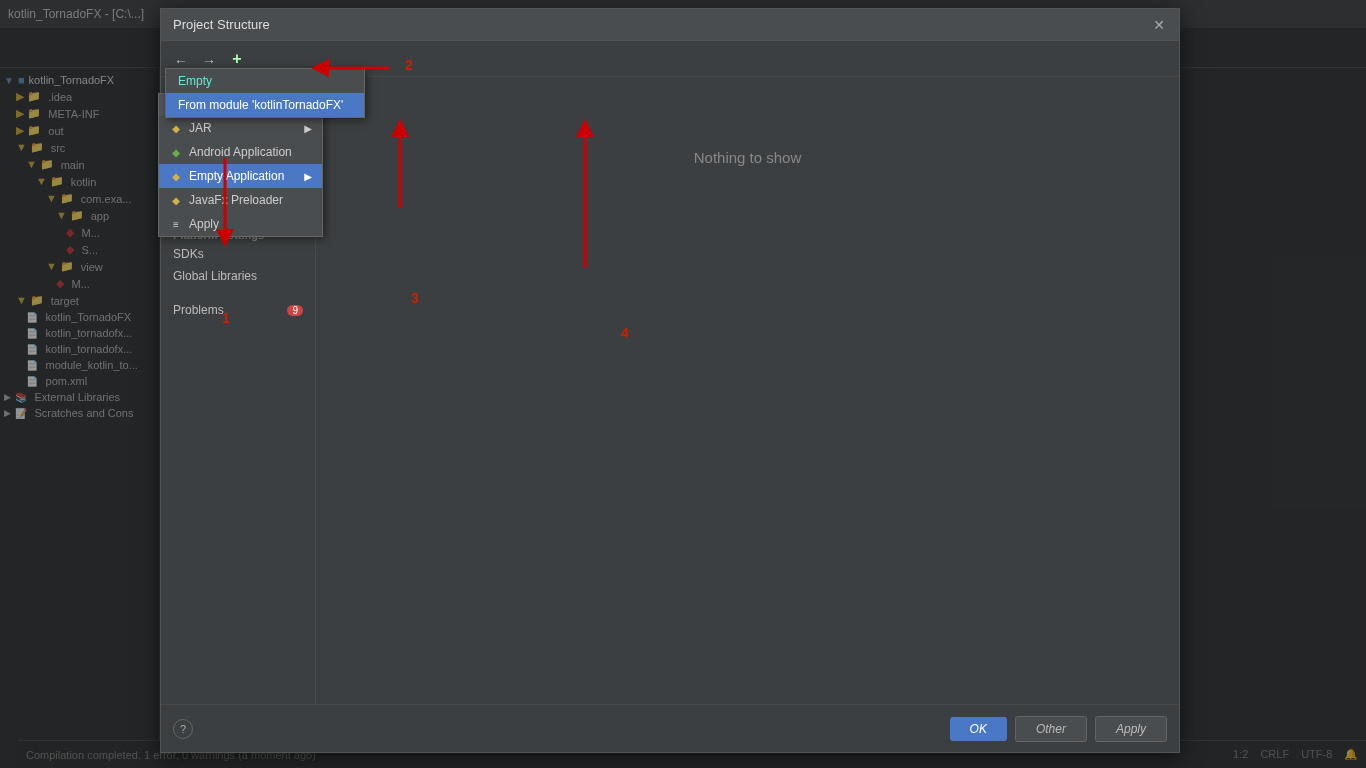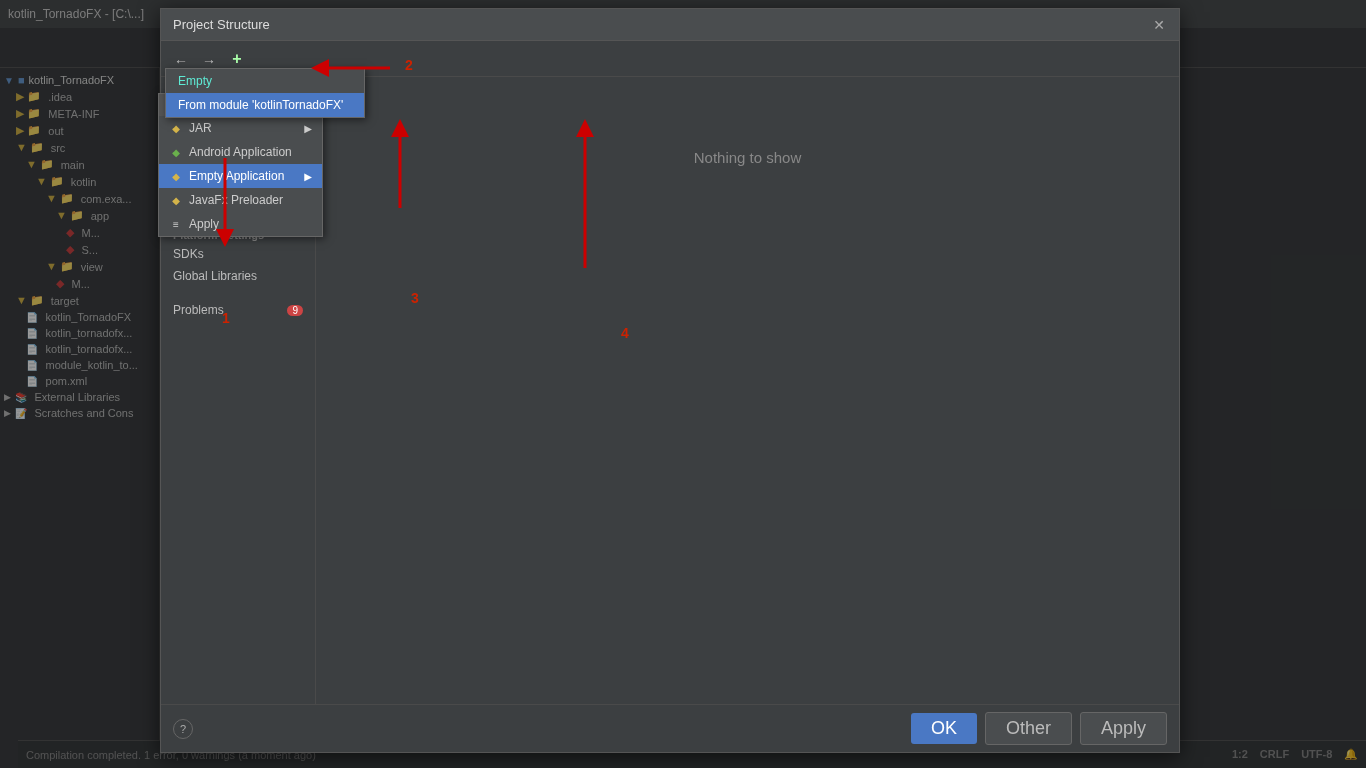--- a/index.html
+++ b/index.html
@@ -215,21 +215,22 @@
       justify-content: flex-end;
       padding: 0 12px;
       gap: 8px;
       flex-shrink: 0;
     }
     .dialog-btn {
       padding: 5px 20px;
       border: none;
       border-radius: 3px;
       cursor: pointer;
-      font-size: 18px;
+      font-size: 12px;
+      font-style: italic;
     }
     .dialog-btn.primary {
       background: #4a78c4;
       color: white;
     }
     .dialog-btn.secondary {
       background: #4a4d4f;
       color: #bbbbbb;
       border: 1px solid #666;
     }
@@ -411,21 +412,21 @@
     <span style="font-size:10px;color:#8888cc;">📚</span>&nbsp;External Libraries
   </div>
   <div class="tree-item" style="padding-left:4px;">
     <span style="font-size:9px;">▶</span>
     <span style="font-size:10px;">📝</span>&nbsp;Scratches and Cons
   </div>
 </div>
 
 <div class="ide-statusbar">
   <span>Compilation completed. 1 error, 0 warnings (a moment ago)</span>
-  <span style="margin-left:auto;display:flex;gap:12px;color:#888;font-weight:bold;">
+  <span style="margin-left:auto;display:flex;gap:12px;color:#888;">
     <span>1:2</span>
     <span>CRLF</span>
     <span>UTF-8</span>
     <span>🔔</span>
   </span>
 </div>
 
 <div class="modal-overlay"></div>
 
 <div class="dialog">

